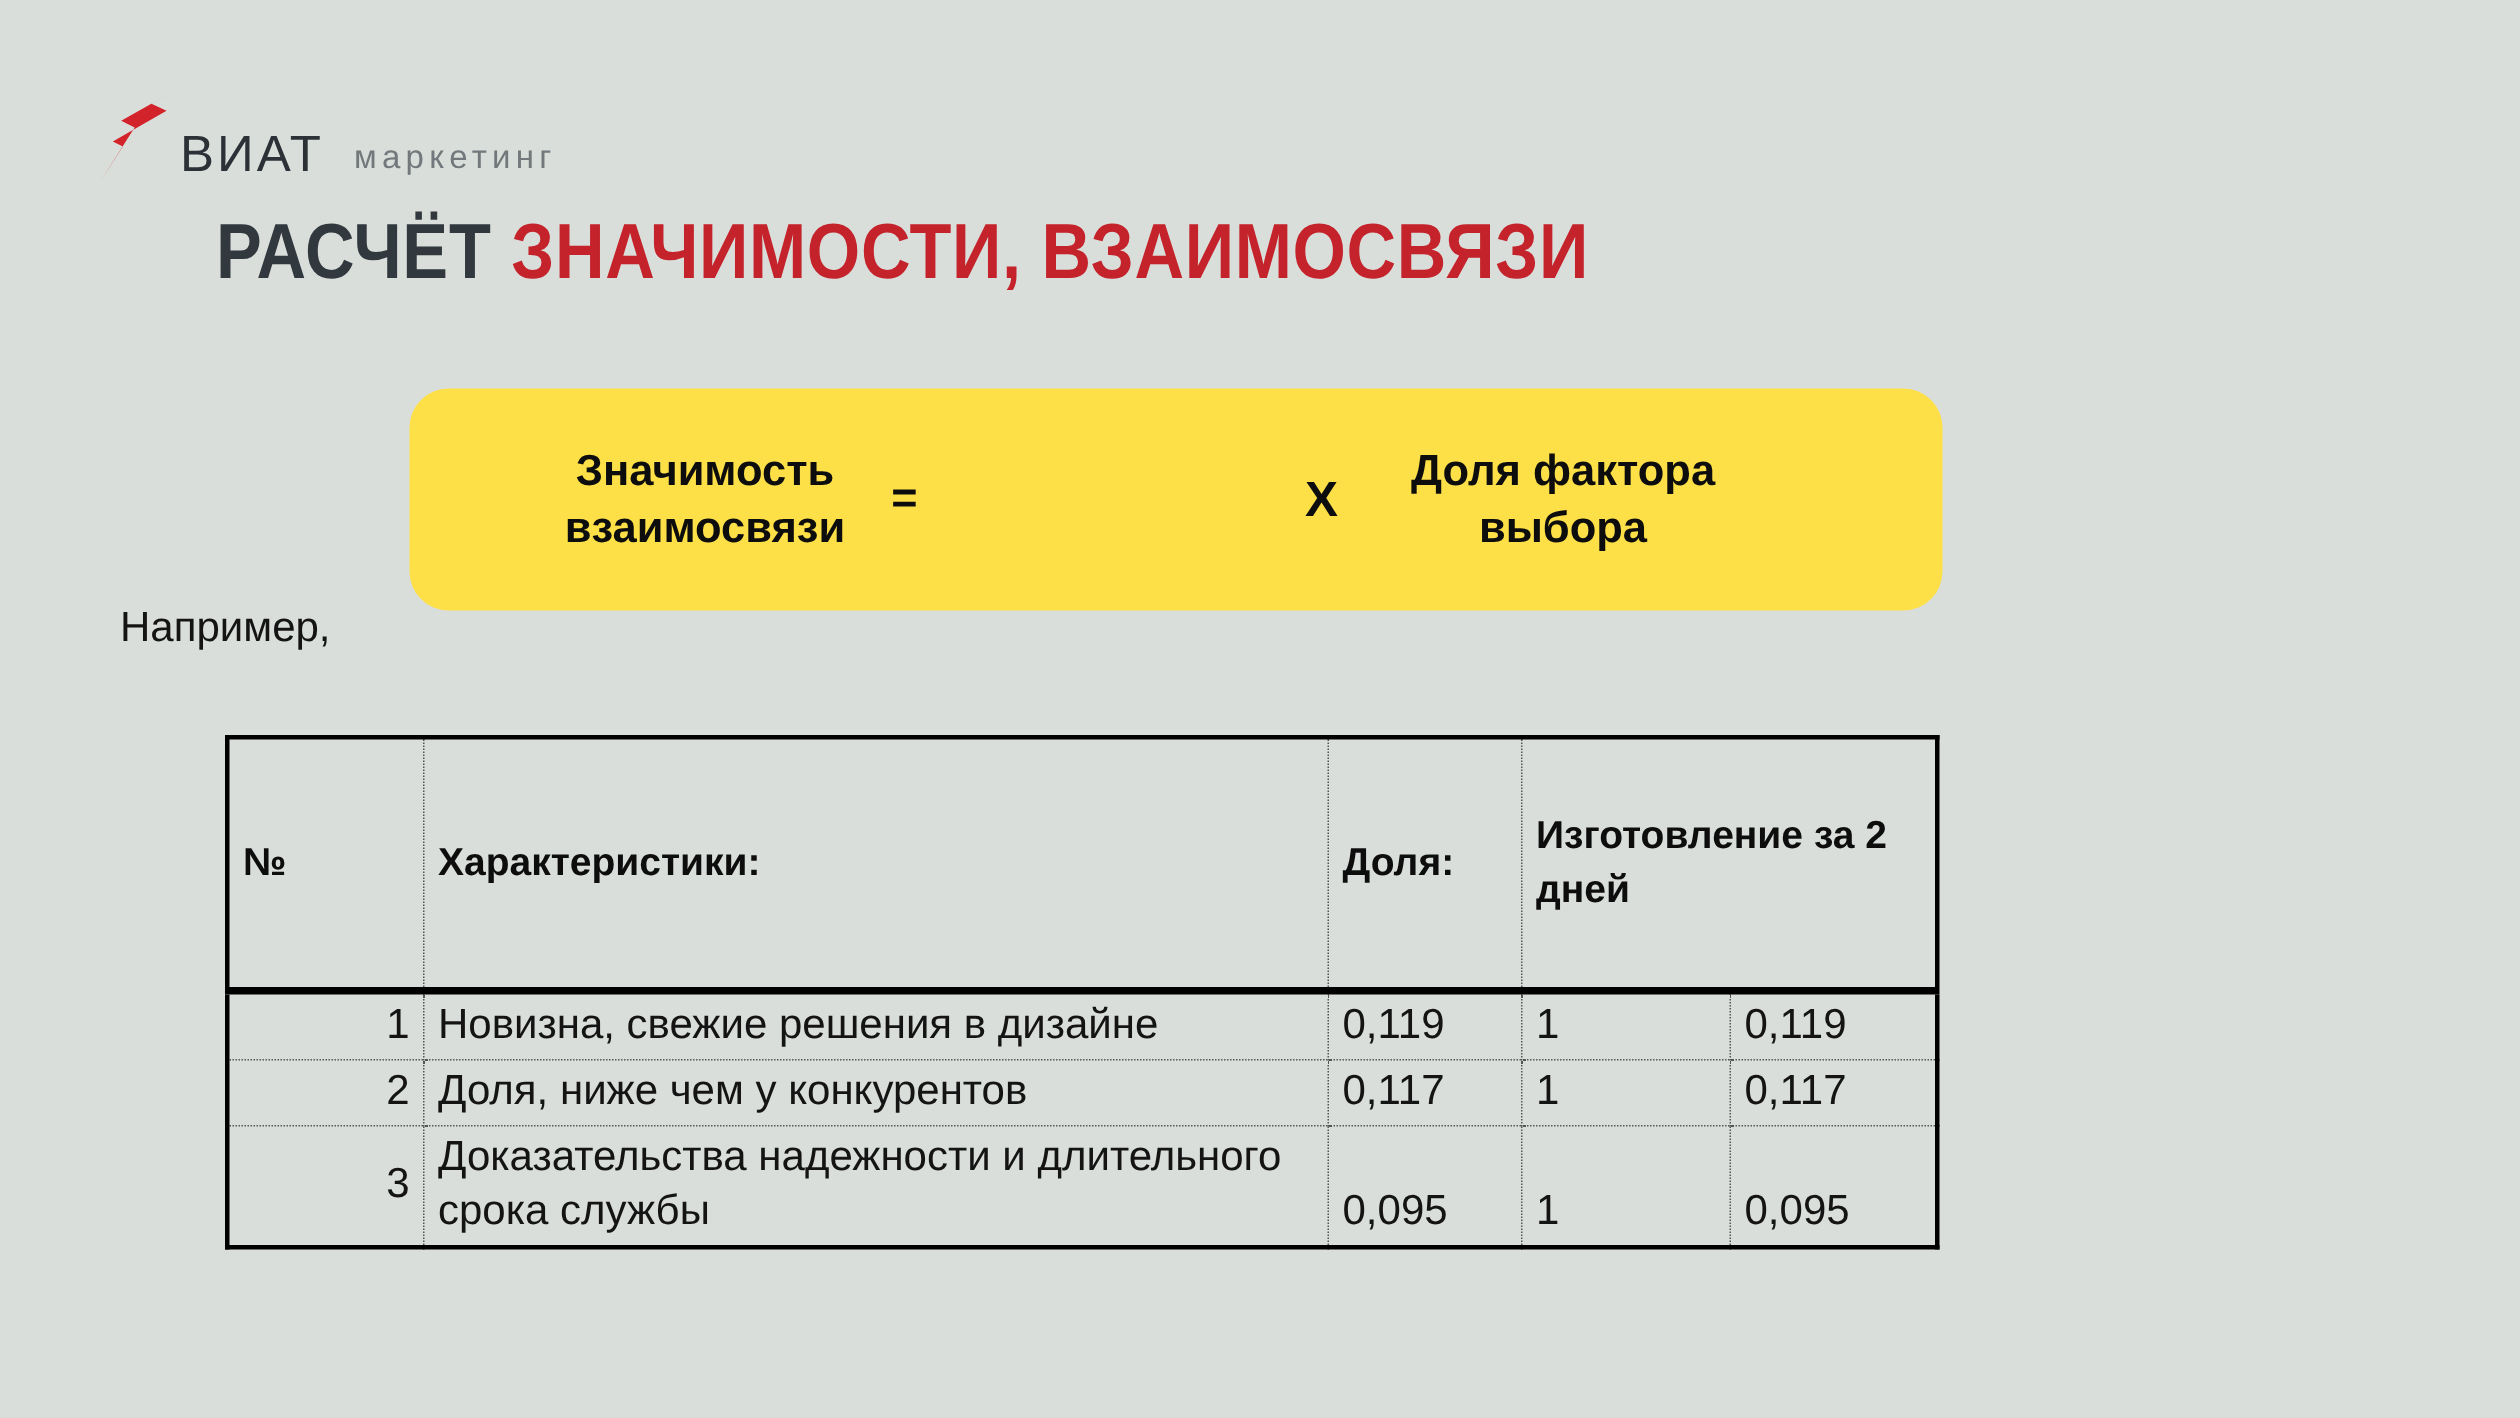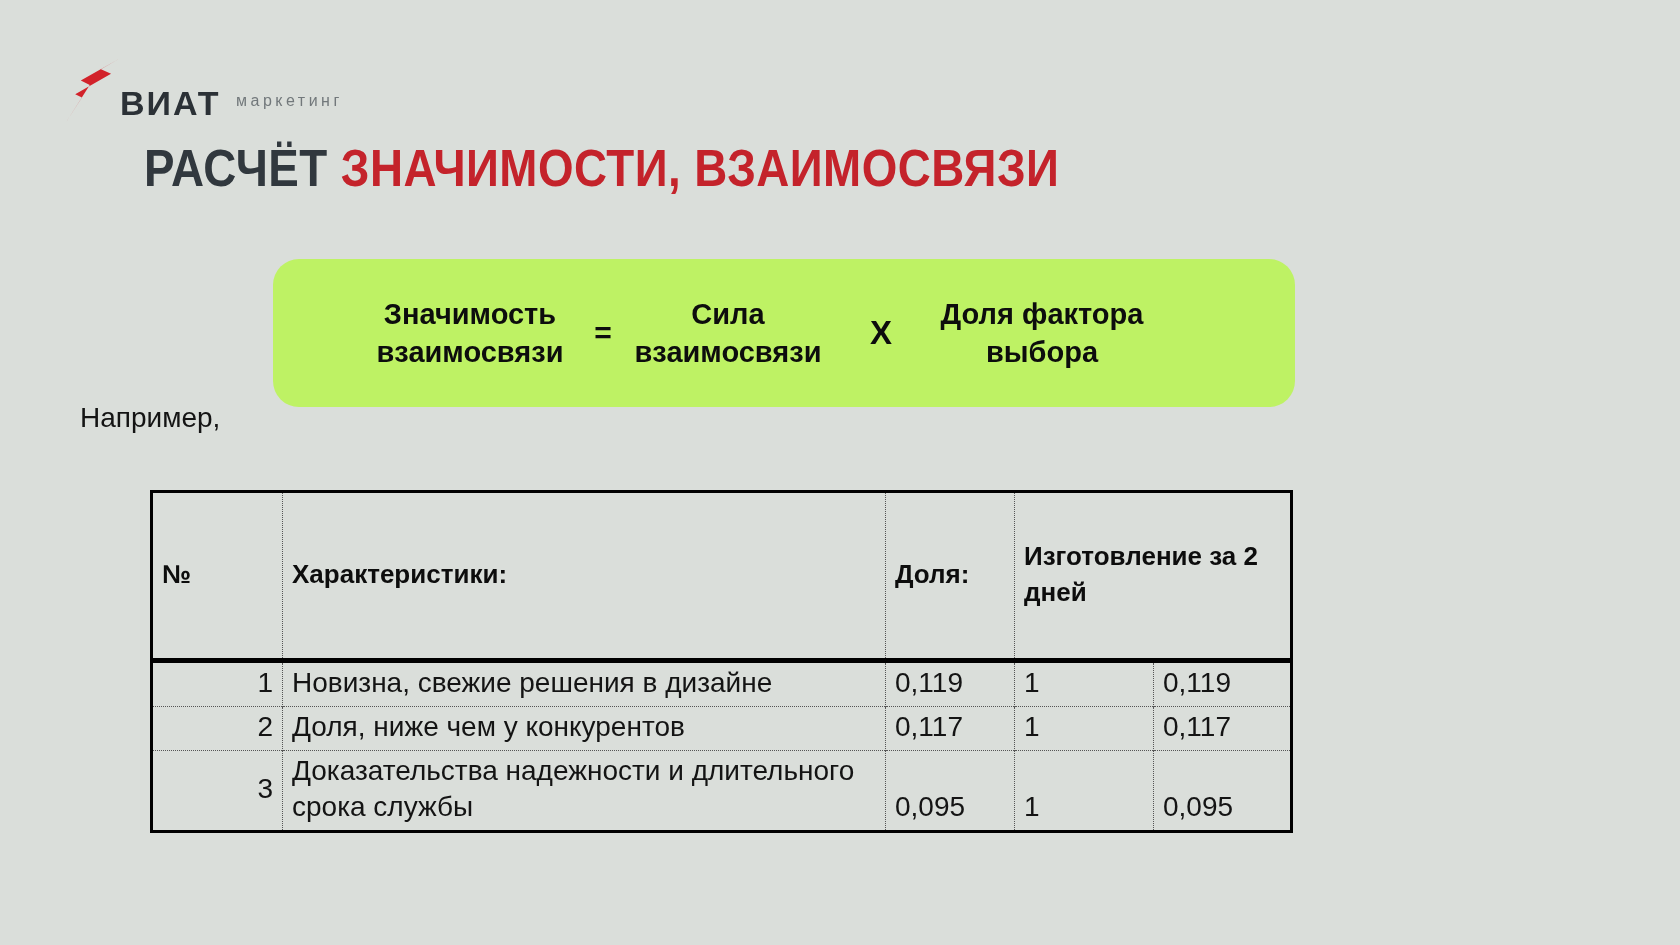--- a/index.html
+++ b/index.html
@@ -10,43 +10,43 @@
     font-family:"Liberation Sans", sans-serif;
     color:#141414;
     overflow:hidden;
   }
 
   
   .logo { position:absolute; left:64px; top:56px; }
   .logo-arrow { position:absolute; left:0; top:2px; width:56px; height:66px; }
   .brand-name {
     position:absolute; left:56px; top:28px;
-    font-size:34px; font-weight:bold; letter-spacing:2px;
+    font-size:34px; font-weight:normal; letter-spacing:2px;
     color:#2b3136;
   }
   .brand-sub {
     position:absolute; left:172px; top:36px;
-    font-size:16px; letter-spacing:3.5px;
+    font-size:22px; letter-spacing:3.5px;
     color:#72787b;
   }
 
   
   .page-title {
     position:absolute; left:144px; top:138px;
     font-size:52px; font-weight:bold; white-space:nowrap;
     transform:scaleX(0.88); transform-origin:left center;
     color:#31383e; letter-spacing:0.5px;
   }
   .page-title .hl { color:#c4232b; }
 
   
   .formula-card {
     position:absolute; left:273px; top:259px;
     width:1022px; height:148px;
-    background:#bef264; border-radius:26px;
+    background:#fde047; border-radius:26px;
   }
   .f-item {
     position:absolute; top:50%; transform:translate(-50%,-50%);
     text-align:center; font-weight:bold; color:#0d0d0d;
     font-size:29px; line-height:38px; width:250px;
   }
   .f-op {
     position:absolute; top:50%; transform:translate(-50%,-50%);
     font-weight:bold; color:#0d0d0d; width:auto;
   }
@@ -98,21 +98,20 @@
   </svg>
   <span class="brand-name">ВИАТ</span>
   <span class="brand-sub">маркетинг</span>
 </div>
 
 <h1 class="page-title"><span>РАСЧЁТ </span><span class="hl">ЗНАЧИМОСТИ, ВЗАИМОСВЯЗИ</span></h1>
 
 <div class="formula-card">
   <span class="f-item f-term1">Значимость взаимосвязи</span>
   <span class="f-op f-eq">=</span>
-  <span class="f-item f-term2">Сила взаимосвязи</span>
   <span class="f-op f-x">X</span>
   <span class="f-item f-term3">Доля фактора выбора</span>
 </div>
 
 <div class="example-label">Например,</div>
 
 <div class="table-wrap">
   <table class="factors">
     <colgroup>
       <col style="width:131px">

